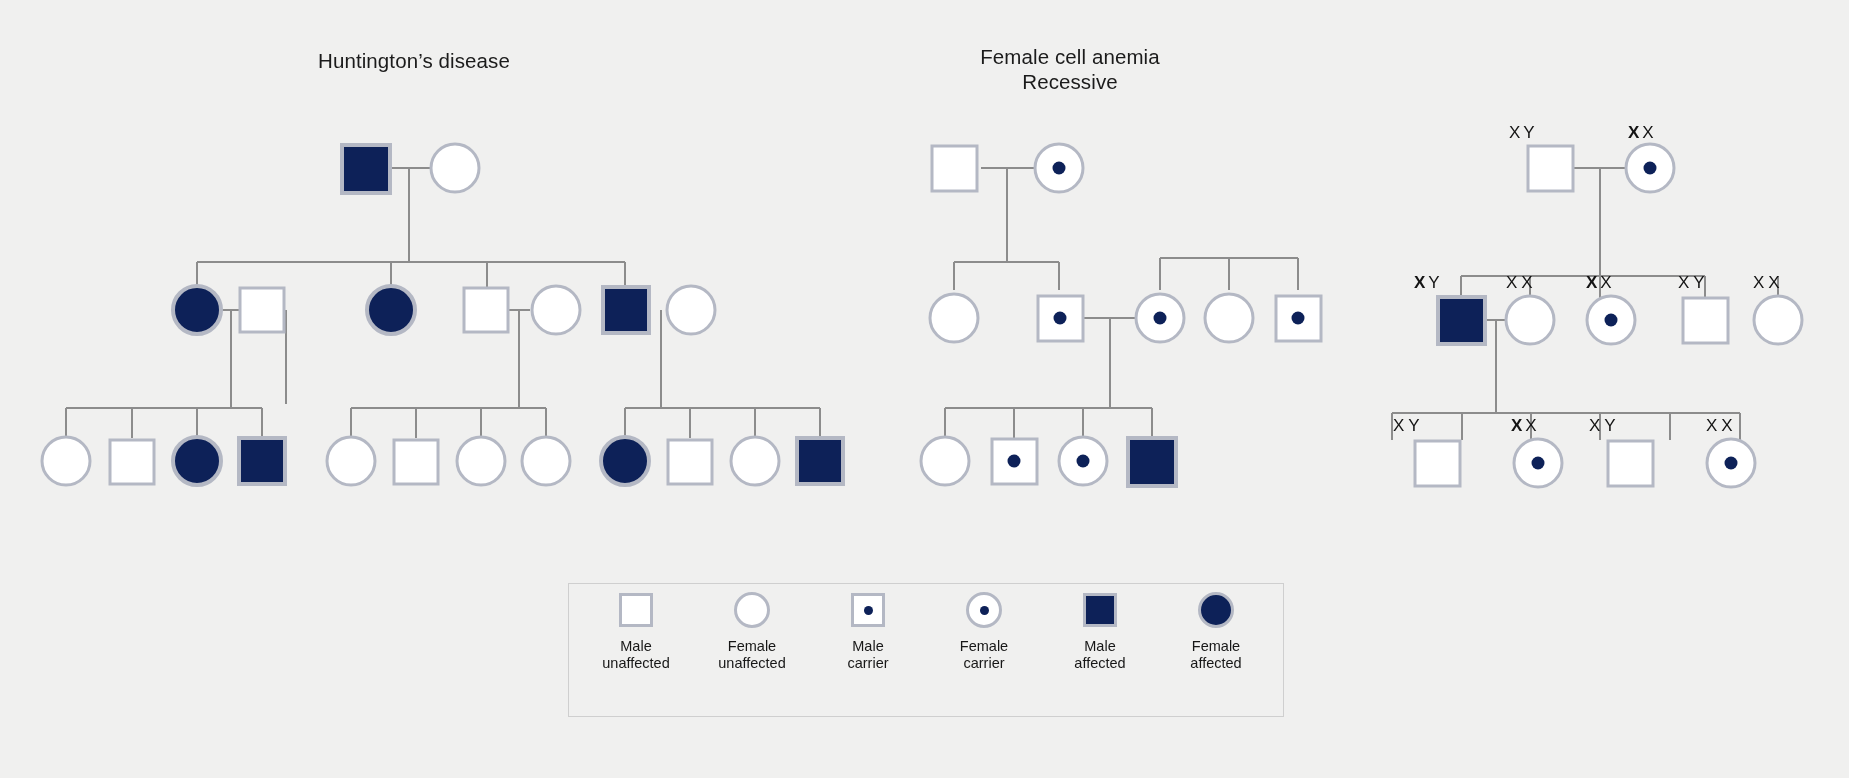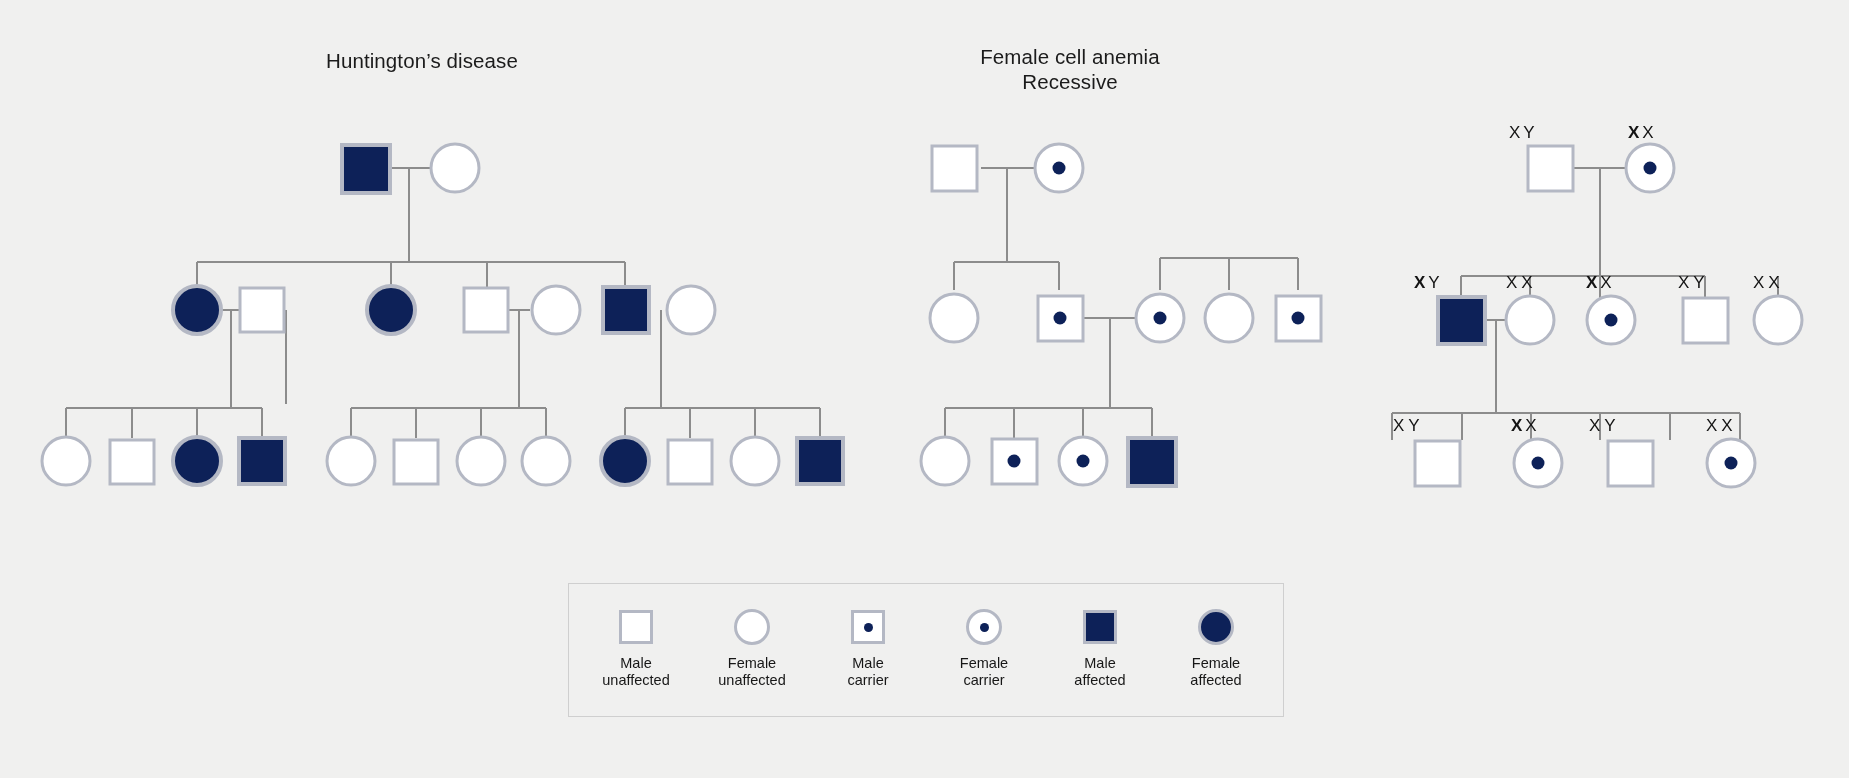--- a/index.html
+++ b/index.html
@@ -53,21 +53,21 @@
     position: absolute;
     left: 568px;
     top: 583px;
     width: 716px;
     height: 134px;
     display: flex;
     align-items: flex-start;
     justify-content: center;
     gap: 0px;
     box-sizing: border-box;
-    padding-top: 24px;
+    padding-top: 7px;
   }
   .legend-item {
     width: 116px;
     display: flex;
     flex-direction: column;
     align-items: center;
   }
   .legend-glyph {
     width: 40px;
     height: 40px;
@@ -107,21 +107,21 @@
     white-space: nowrap;
   }
   .gl { font-size: 17px; fill: #141414; font-family: "Liberation Sans", sans-serif; }
   .gl-b { font-weight: bold; }
 </style>
 </head>
 <body>
 
 <div id="stage">
 
-  <div class="title" style="left:292px; top:48px; width:260px;text-align:center;">
+  <div class="title" style="left:284px; top:48px; width:260px;text-align:center;">
     <span>Huntington’s disease</span>
   </div>
 
   <div class="title" style="left:950px; top:44px; width:240px;">
     <span>Female cell anemia</span>
     <span class="l2">Recessive</span>
   </div>
 
 
   <svg id="ped" viewBox="0 0 1849 778">

